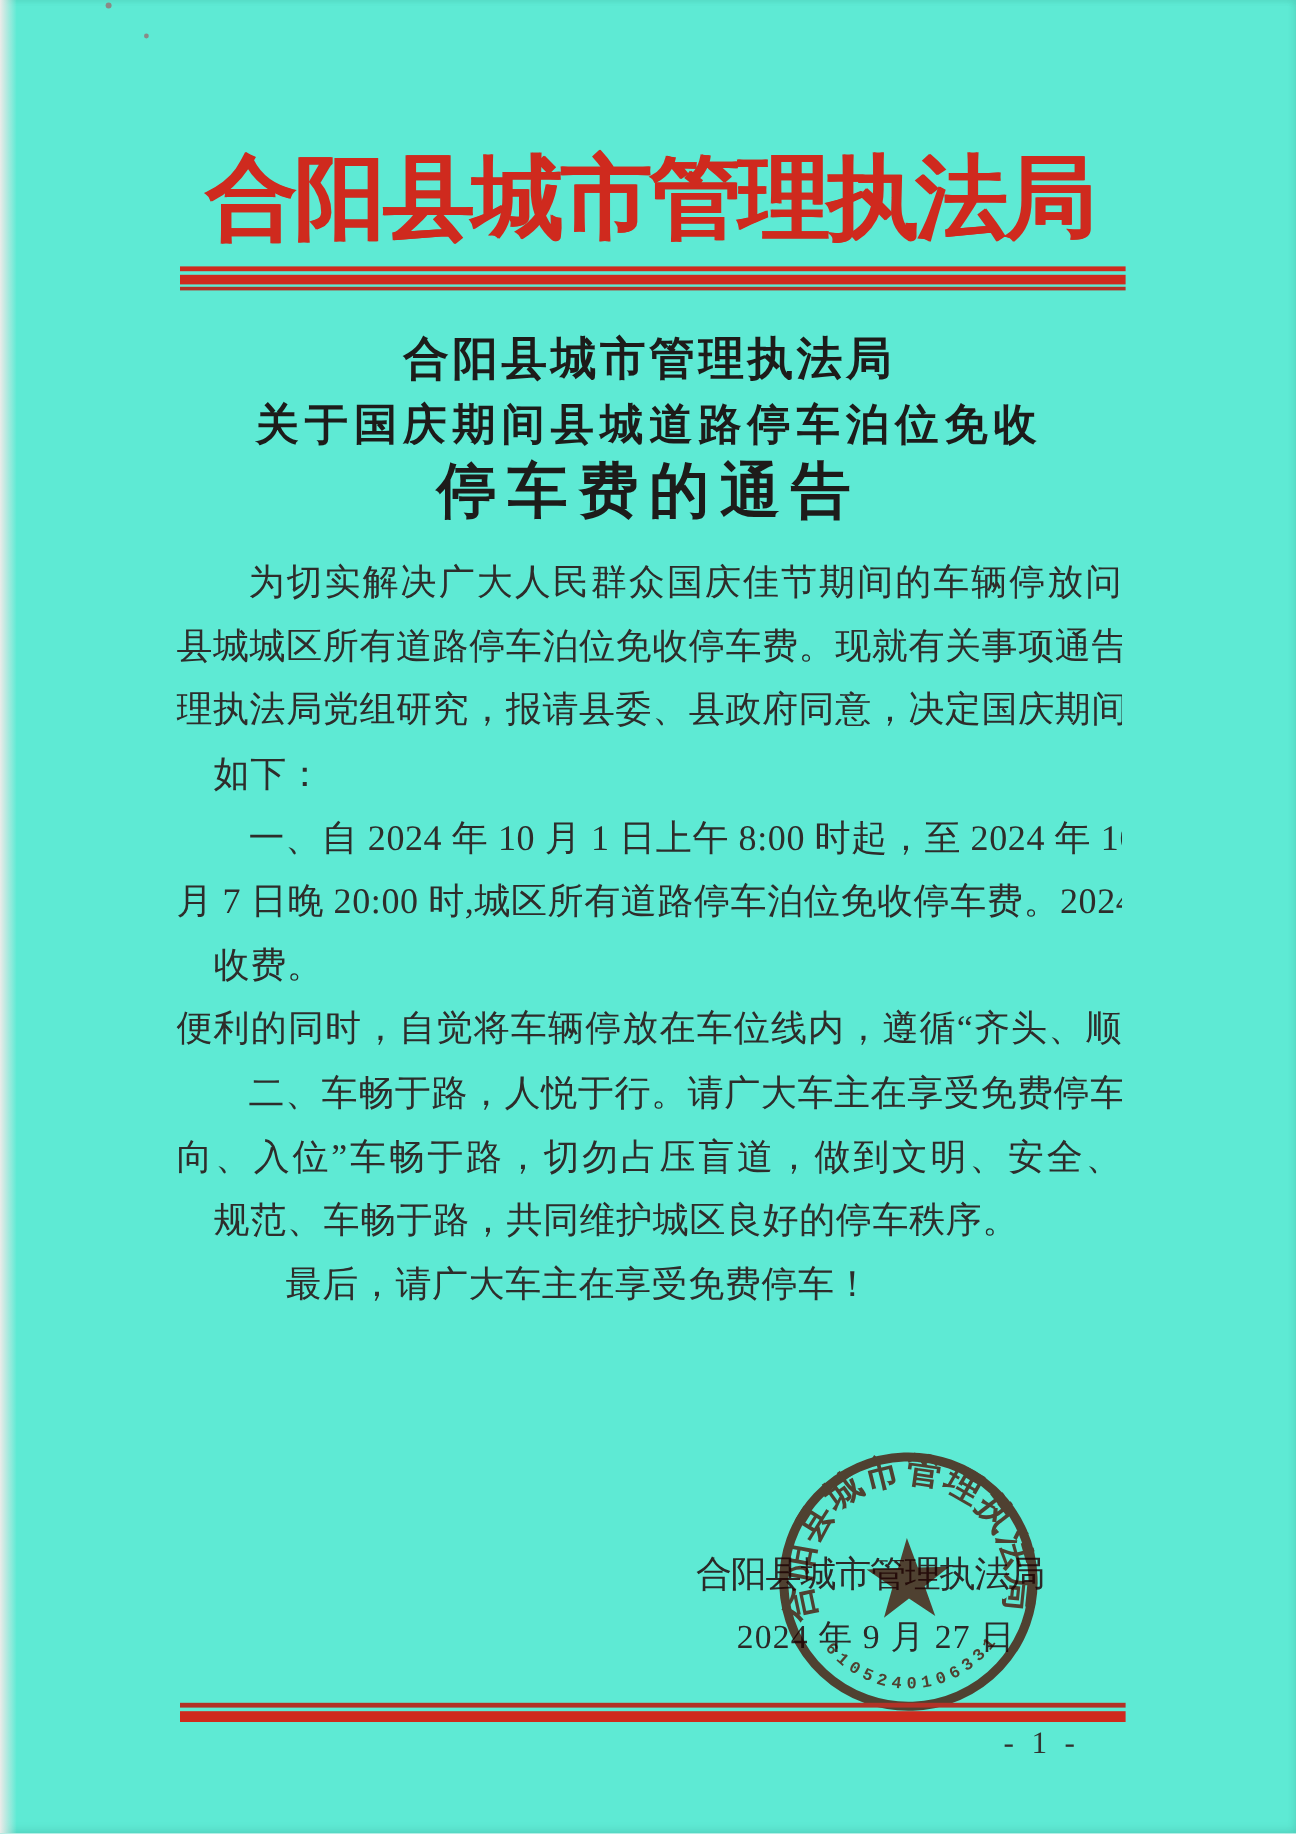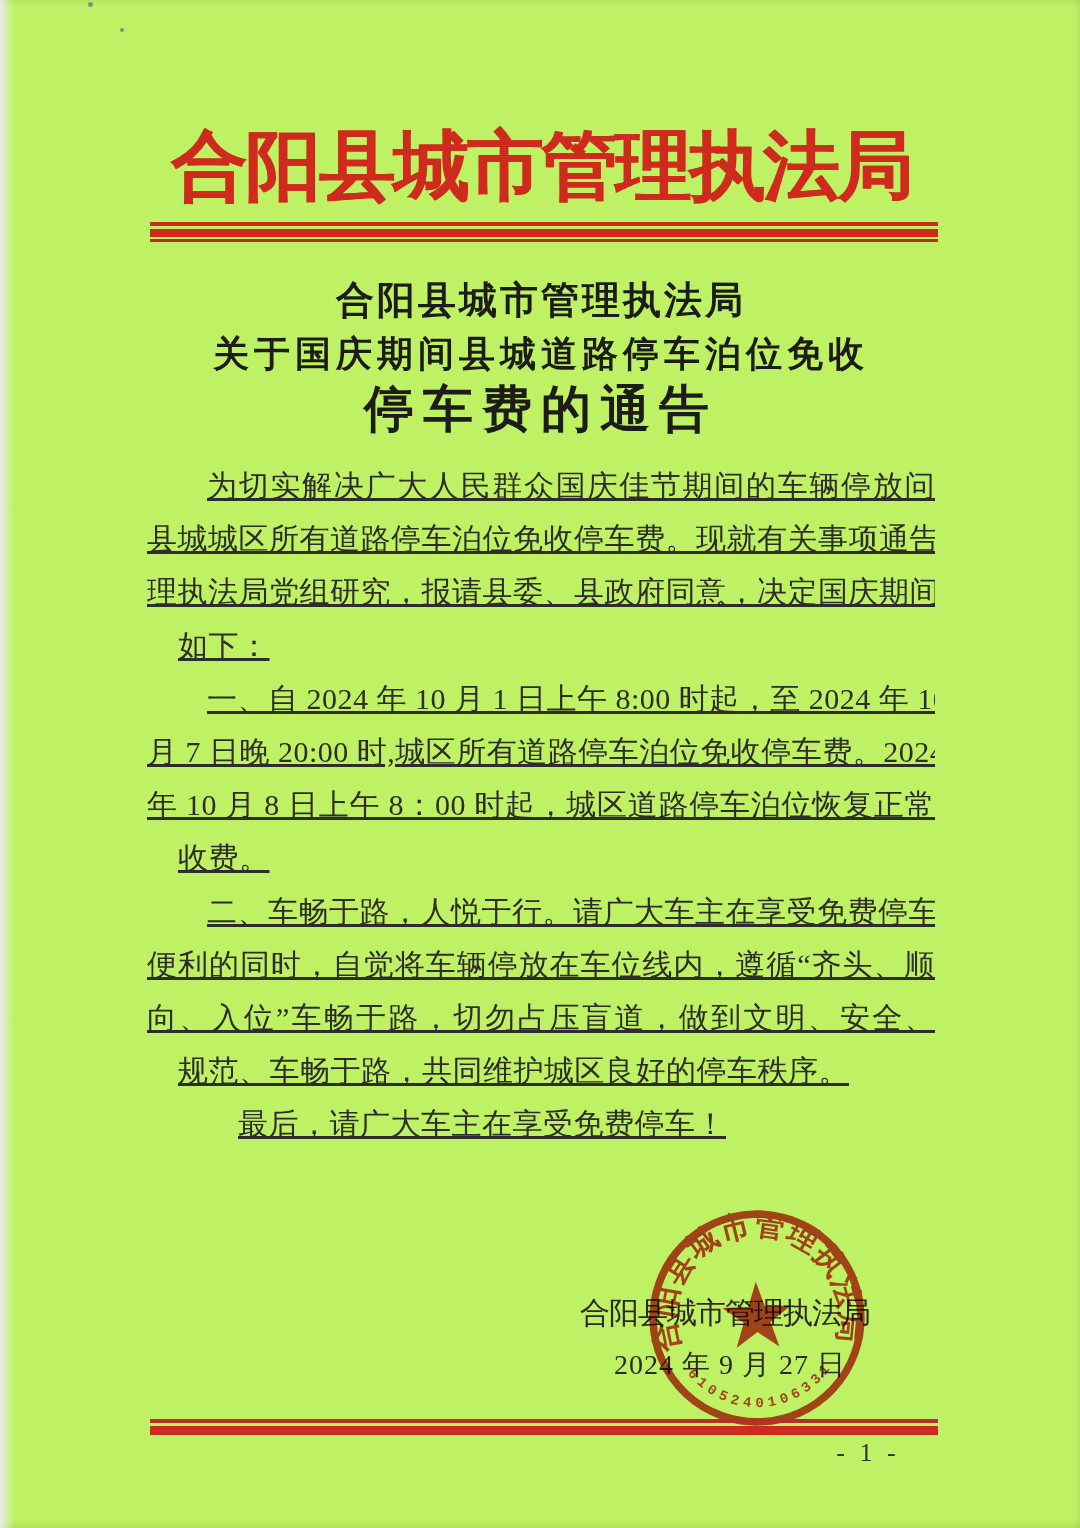--- a/index.html
+++ b/index.html
@@ -1,21 +1,21 @@
 <!DOCTYPE html>
 <html style="--red: #cf2a1e; --red-dark: #b23227;"><head>
 <meta charset="utf-8">
 <style>
   html,body{margin:0;padding:0;}
   body{
     width:1080px;height:1528px;background:#ffffff;
     font-family:"Liberation Serif","DejaVu Serif",serif;
   }
   .sheet{
-    position:relative;width:1080px;height:1528px;background:#bef264;overflow:hidden;
+    position:relative;width:1080px;height:1528px;background:#5eead4;overflow:hidden;
     box-shadow:inset 4px 0 8px rgba(0,0,0,.045), inset -3px 0 6px rgba(0,0,0,.03),
                inset 0 -4px 8px rgba(0,0,0,.05), inset 0 3px 5px rgba(0,0,0,.02);
   }
   
   .letterhead{
     position:absolute;top:120px;left:145px;width:792px;
     text-align:center;font-size:76px;line-height:92px;font-weight:bold;
     color:var(--red);letter-spacing:-2px;white-space:nowrap;
     text-shadow:1px 0 0 var(--red);
   }
@@ -26,21 +26,21 @@
   .hrule .rgap2{height:2px;}
   .hrule .r3{height:3px;background:var(--red-dark);}
   
   .doc-title{position:absolute;top:274px;left:145px;width:792px;text-align:center;color:#1d1c1a;}
   .doc-title .t1{font-size:38px;line-height:52px;font-weight:bold;letter-spacing:3px;}
   .doc-title .t2{font-size:36px;line-height:56px;font-weight:bold;letter-spacing:5px;white-space:nowrap;}
   .doc-title .t3{font-size:50px;line-height:55px;font-weight:bold;letter-spacing:9px;}
   
   .body-block{
     position:absolute;top:459px;left:147px;width:788px;
-    font-size:30px;line-height:53.2px;color:#2e2d2b;letter-spacing:.5px;text-decoration:underline;
+    font-size:30px;line-height:53.2px;color:#2e2d2b;letter-spacing:.5px;
   }
   .bline{text-align:justify;text-align-last:justify;text-justify:inter-character;white-space:nowrap;overflow:hidden;}
   .bline.pf{text-indent:2em;}
   .bline.pl{text-align:left;text-align-last:auto;white-space:normal;margin-left:31px;}
   
   .sig-agency{
     position:absolute;top:1295px;left:570px;width:310px;text-align:center;
     font-size:30px;line-height:36px;color:#2b2a28;letter-spacing:-1px;white-space:nowrap;
   }
   .sig-date{
@@ -91,24 +91,23 @@
     <div class="t3">停车费的通告</div>
   </div>
 
   <div class="body-block">
       <div class="bline pf">为切实解决广大人民群众国庆佳节期间的车辆停放问</div>
       <div class="bline">县城城区所有道路停车泊位免收停车费。现就有关事项通告</div>
       <div class="bline">理执法局党组研究，报请县委、县政府同意，决定国庆期间</div>
       <div class="bline pl">如下：</div>
       <div class="bline pf">一、自 2024 年 10 月 1 日上午 8:00 时起，至 2024 年 10</div>
       <div class="bline">月 7 日晚 20:00 时,城区所有道路停车泊位免收停车费。2024</div>
-      <div class="bline">年 10 月 8 日上午 8：00 时起，城区道路停车泊位恢复正常</div>
       <div class="bline pl">收费。</div>
+      <div class="bline">便利的同时，自觉将车辆停放在车位线内，遵循“齐头、顺</div>
       <div class="bline pf">二、车畅于路，人悦于行。请广大车主在享受免费停车</div>
-      <div class="bline">便利的同时，自觉将车辆停放在车位线内，遵循“齐头、顺</div>
       <div class="bline">向、入位”车畅于路，切勿占压盲道，做到文明、安全、</div>
       <div class="bline pl">规范、车畅于路，共同维护城区良好的停车秩序。</div>
       <div class="bline pf pl">最后，请广大车主在享受免费停车！</div>
     </div>
 
   <div class="sig-agency">合阳县城市管理执法局</div>
   <div class="sig-date">2024 年 9 月 27 日</div>
 
   <svg class="seal" viewBox="0 0 230 230">
     <circle cx="115" cy="115" r="103" fill="none" stroke="#d4392b" stroke-width="7.5"></circle>

